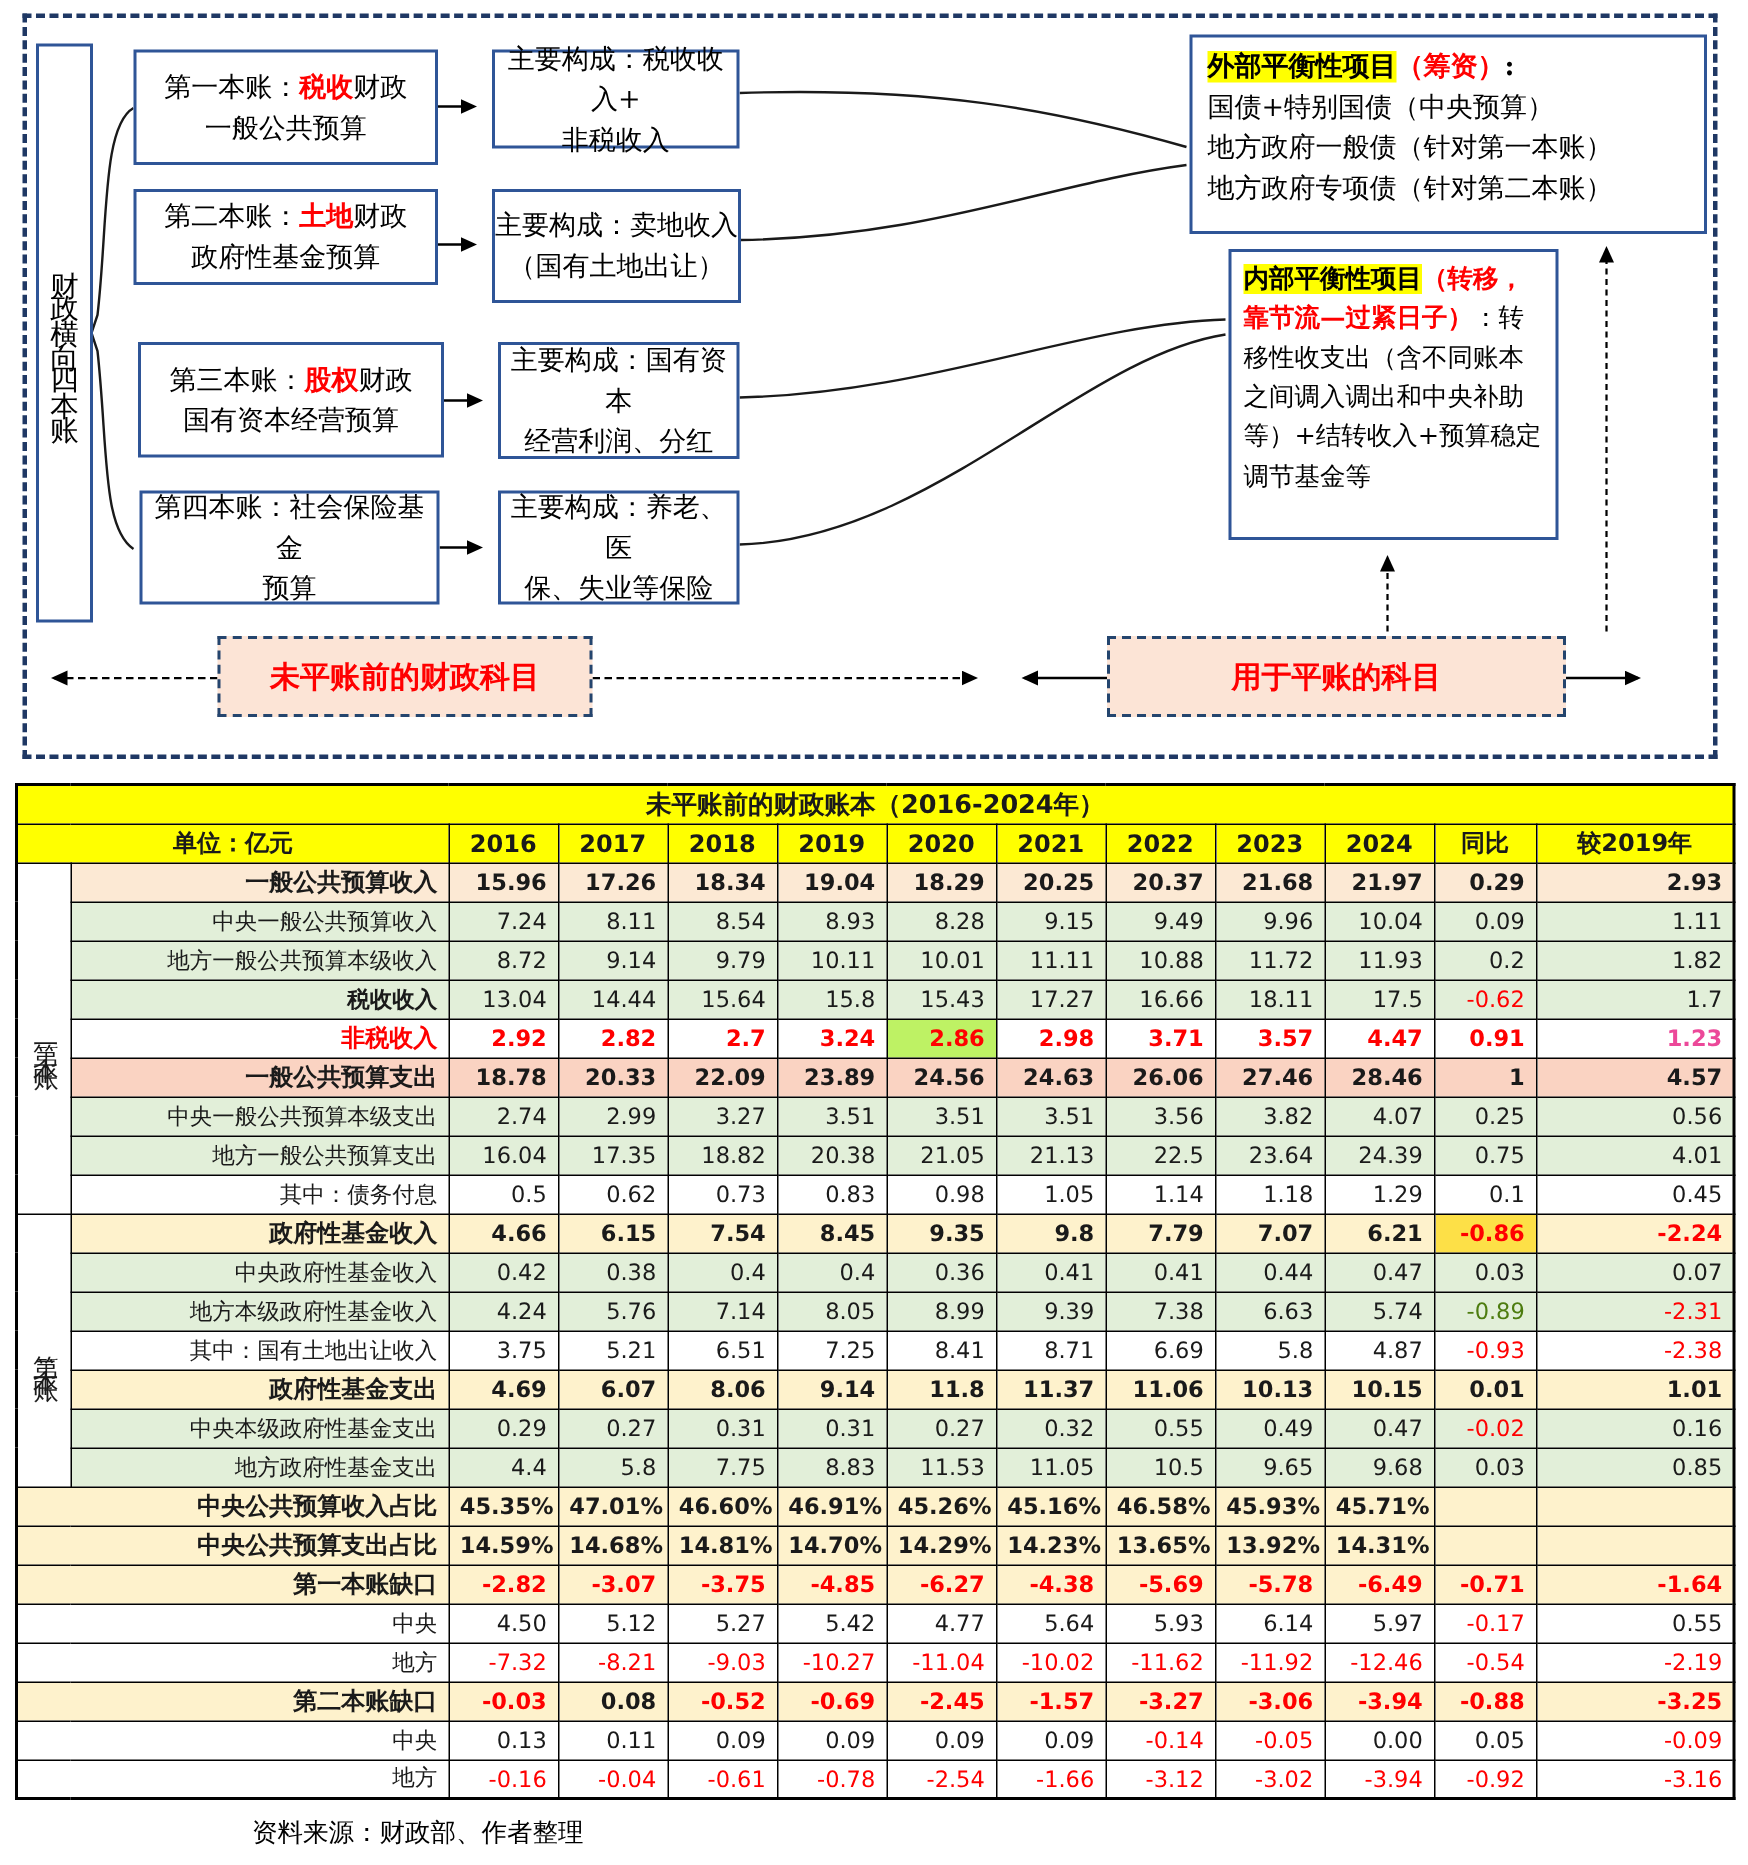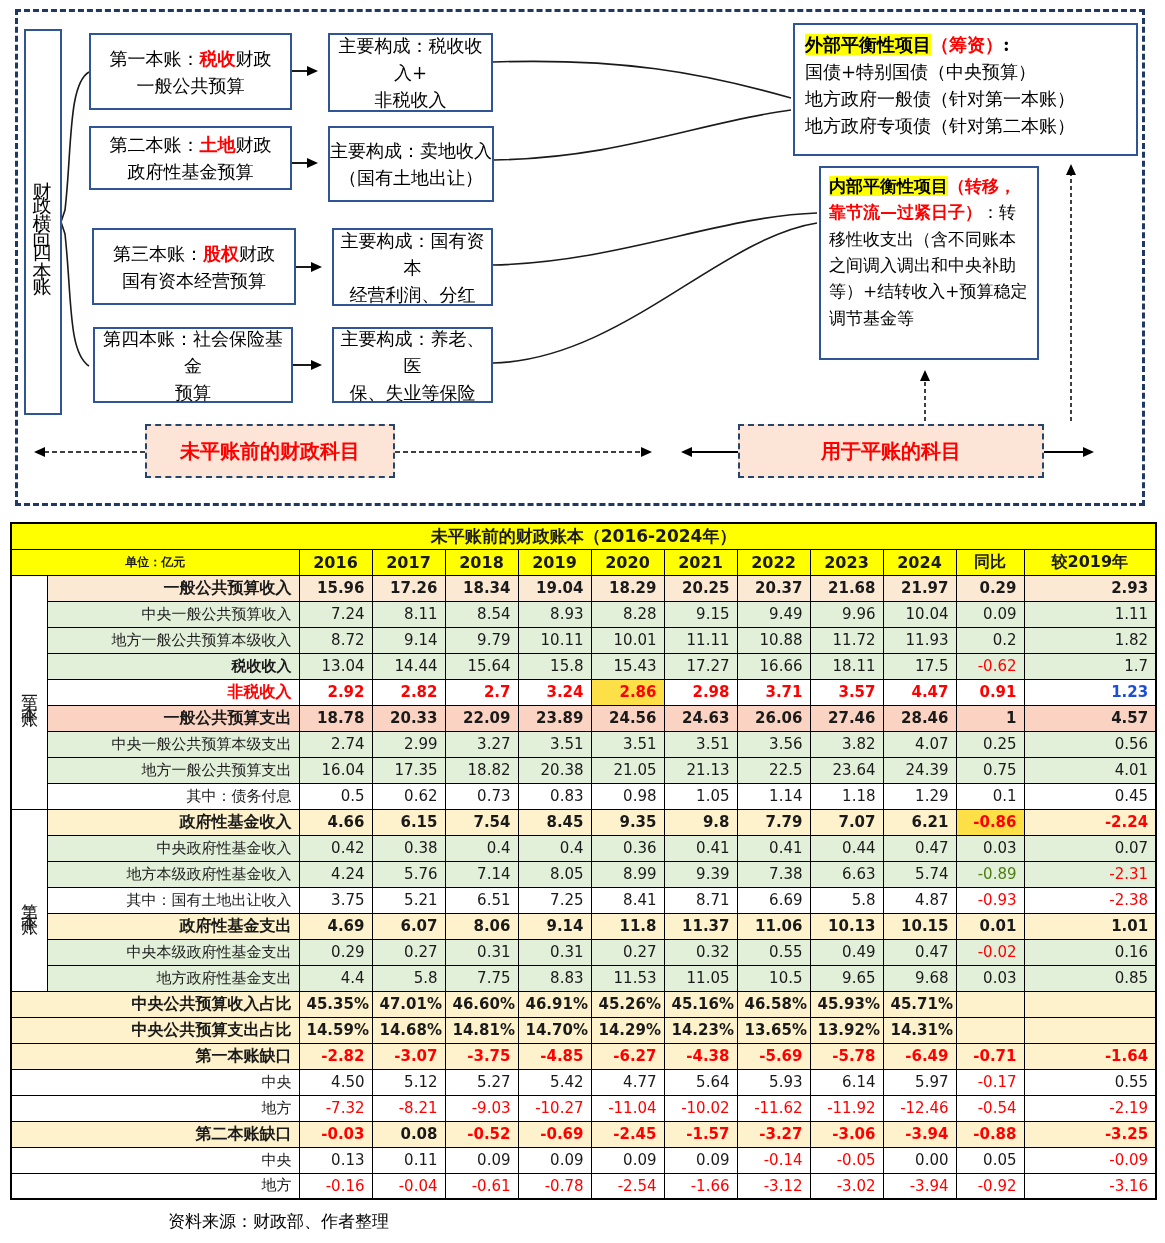--- a/index.html
+++ b/index.html
@@ -22,21 +22,21 @@
   .plabel{position:absolute;background:#FCE4D6;border:2px dashed #24456E;box-sizing:border-box;
         display:flex;align-items:center;justify-content:center;
         color:#FF0000;font-weight:bold;font-size:20px;font-family:"DejaVu Sans","Liberation Sans",sans-serif;}
   svg.wires{position:absolute;left:0;top:0;width:1165px;height:516px;pointer-events:none;}
 
   
   table.fin{border-collapse:collapse;table-layout:fixed;width:1145px;margin:6px 0 0 10px;
             border:2px solid #000;font-size:15px;color:#1a1a1a;}
   table.fin td{border:1px solid #000;height:26px;padding:0 7px;box-sizing:border-box;white-space:nowrap;overflow:hidden;}
   td.title-cell{text-align:center;font-weight:bold;font-size:17px;}
-  td.unit-cell{text-align:center;font-weight:bold;font-size:12px;margin-left:36px;}
+  td.unit-cell{text-align:center;font-weight:bold;font-size:16px;margin-left:36px;}
   td.yhead{text-align:center;font-weight:bold;font-size:16px;}
   td.gcell{text-align:center;padding:0;}
   td.gcell .vt{writing-mode:vertical-rl;text-orientation:upright;font-size:17px;letter-spacing:5px;margin:0 auto;}
   td.lbl{text-align:right;}
   td.val{text-align:right;}
   .b{font-weight:bold;}
   .footer-src{margin:10px 0 0 168px;font-size:17px;color:#000;font-family:"DejaVu Serif","Liberation Serif",serif;}
 
   
   .wm{position:absolute;left:690px;top:1164px;display:flex;align-items:center;opacity:0.62;pointer-events:none;z-index:6;}
@@ -96,21 +96,21 @@
     </div>
     <div class="dbox" style="left:92px;top:228px;width:204px;height:77px;">
       <div><span>第三本账：</span><span class="redtx">股权</span><span>财政</span></div>
       <div>国有资本经营预算</div>
     </div>
     <div class="dbox" style="left:93px;top:327px;width:200px;height:76px;">
       <div><span>第四本账：</span><span class="redtx"></span><span>社会保险基金</span></div>
       <div>预算</div>
     </div>
 
-    <div class="dbox" style="left:328px;top:33px;width:165px;height:79px;">
+    <div class="dbox" style="left:328px;top:33px;width:165px;height:66px;">
       <div>主要构成：税收收入+</div>
       <div>非税收入</div>
     </div>
     <div class="dbox" style="left:328px;top:126px;width:166px;height:76px;">
       <div>主要构成：卖地收入</div>
       <div>（国有土地出让）</div>
     </div>
     <div class="dbox" style="left:332px;top:228px;width:161px;height:78px;">
       <div>主要构成：国有资本</div>
       <div>经营利润、分红</div>
@@ -232,27 +232,27 @@
             <td class="val" style="background: rgb(226, 239, 217);">17.5</td>
             <td class="val" style="background: rgb(226, 239, 217); color: rgb(255, 0, 0);">-0.62</td>
             <td class="val" style="background: rgb(226, 239, 217);">1.7</td>
           </tr>
           <tr>
             <td class="lbl" style="background: rgb(255, 255, 255); font-weight: bold; font-size: 16px; color: rgb(255, 0, 0);">非税收入</td>
             <td class="val b" style="background: rgb(255, 255, 255); color: rgb(255, 0, 0);">2.92</td>
             <td class="val b" style="background: rgb(255, 255, 255); color: rgb(255, 0, 0);">2.82</td>
             <td class="val b" style="background: rgb(255, 255, 255); color: rgb(255, 0, 0);">2.7</td>
             <td class="val b" style="background: rgb(255, 255, 255); color: rgb(255, 0, 0);">3.24</td>
-            <td class="val b" style="background: #fde047; color: rgb(255, 0, 0);">2.86</td>
+            <td class="val b" style="background: #bef264; color: rgb(255, 0, 0);">2.86</td>
             <td class="val b" style="background: rgb(255, 255, 255); color: rgb(255, 0, 0);">2.98</td>
             <td class="val b" style="background: rgb(255, 255, 255); color: rgb(255, 0, 0);">3.71</td>
             <td class="val b" style="background: rgb(255, 255, 255); color: rgb(255, 0, 0);">3.57</td>
             <td class="val b" style="background: rgb(255, 255, 255); color: rgb(255, 0, 0);">4.47</td>
             <td class="val b" style="background: rgb(255, 255, 255); color: rgb(255, 0, 0);">0.91</td>
-            <td class="val b" style="background: rgb(255, 255, 255); color: #1d4ed8;">1.23</td>
+            <td class="val b" style="background: rgb(255, 255, 255); color: #ec4899;">1.23</td>
           </tr>
           <tr>
             <td class="lbl" style="background: rgb(250, 211, 194); font-weight: bold; font-size: 16px;">一般公共预算支出</td>
             <td class="val b" style="background: rgb(250, 211, 194);">18.78</td>
             <td class="val b" style="background: rgb(250, 211, 194);">20.33</td>
             <td class="val b" style="background: rgb(250, 211, 194);">22.09</td>
             <td class="val b" style="background: rgb(250, 211, 194);">23.89</td>
             <td class="val b" style="background: rgb(250, 211, 194);">24.56</td>
             <td class="val b" style="background: rgb(250, 211, 194);">24.63</td>
             <td class="val b" style="background: rgb(250, 211, 194);">26.06</td>

